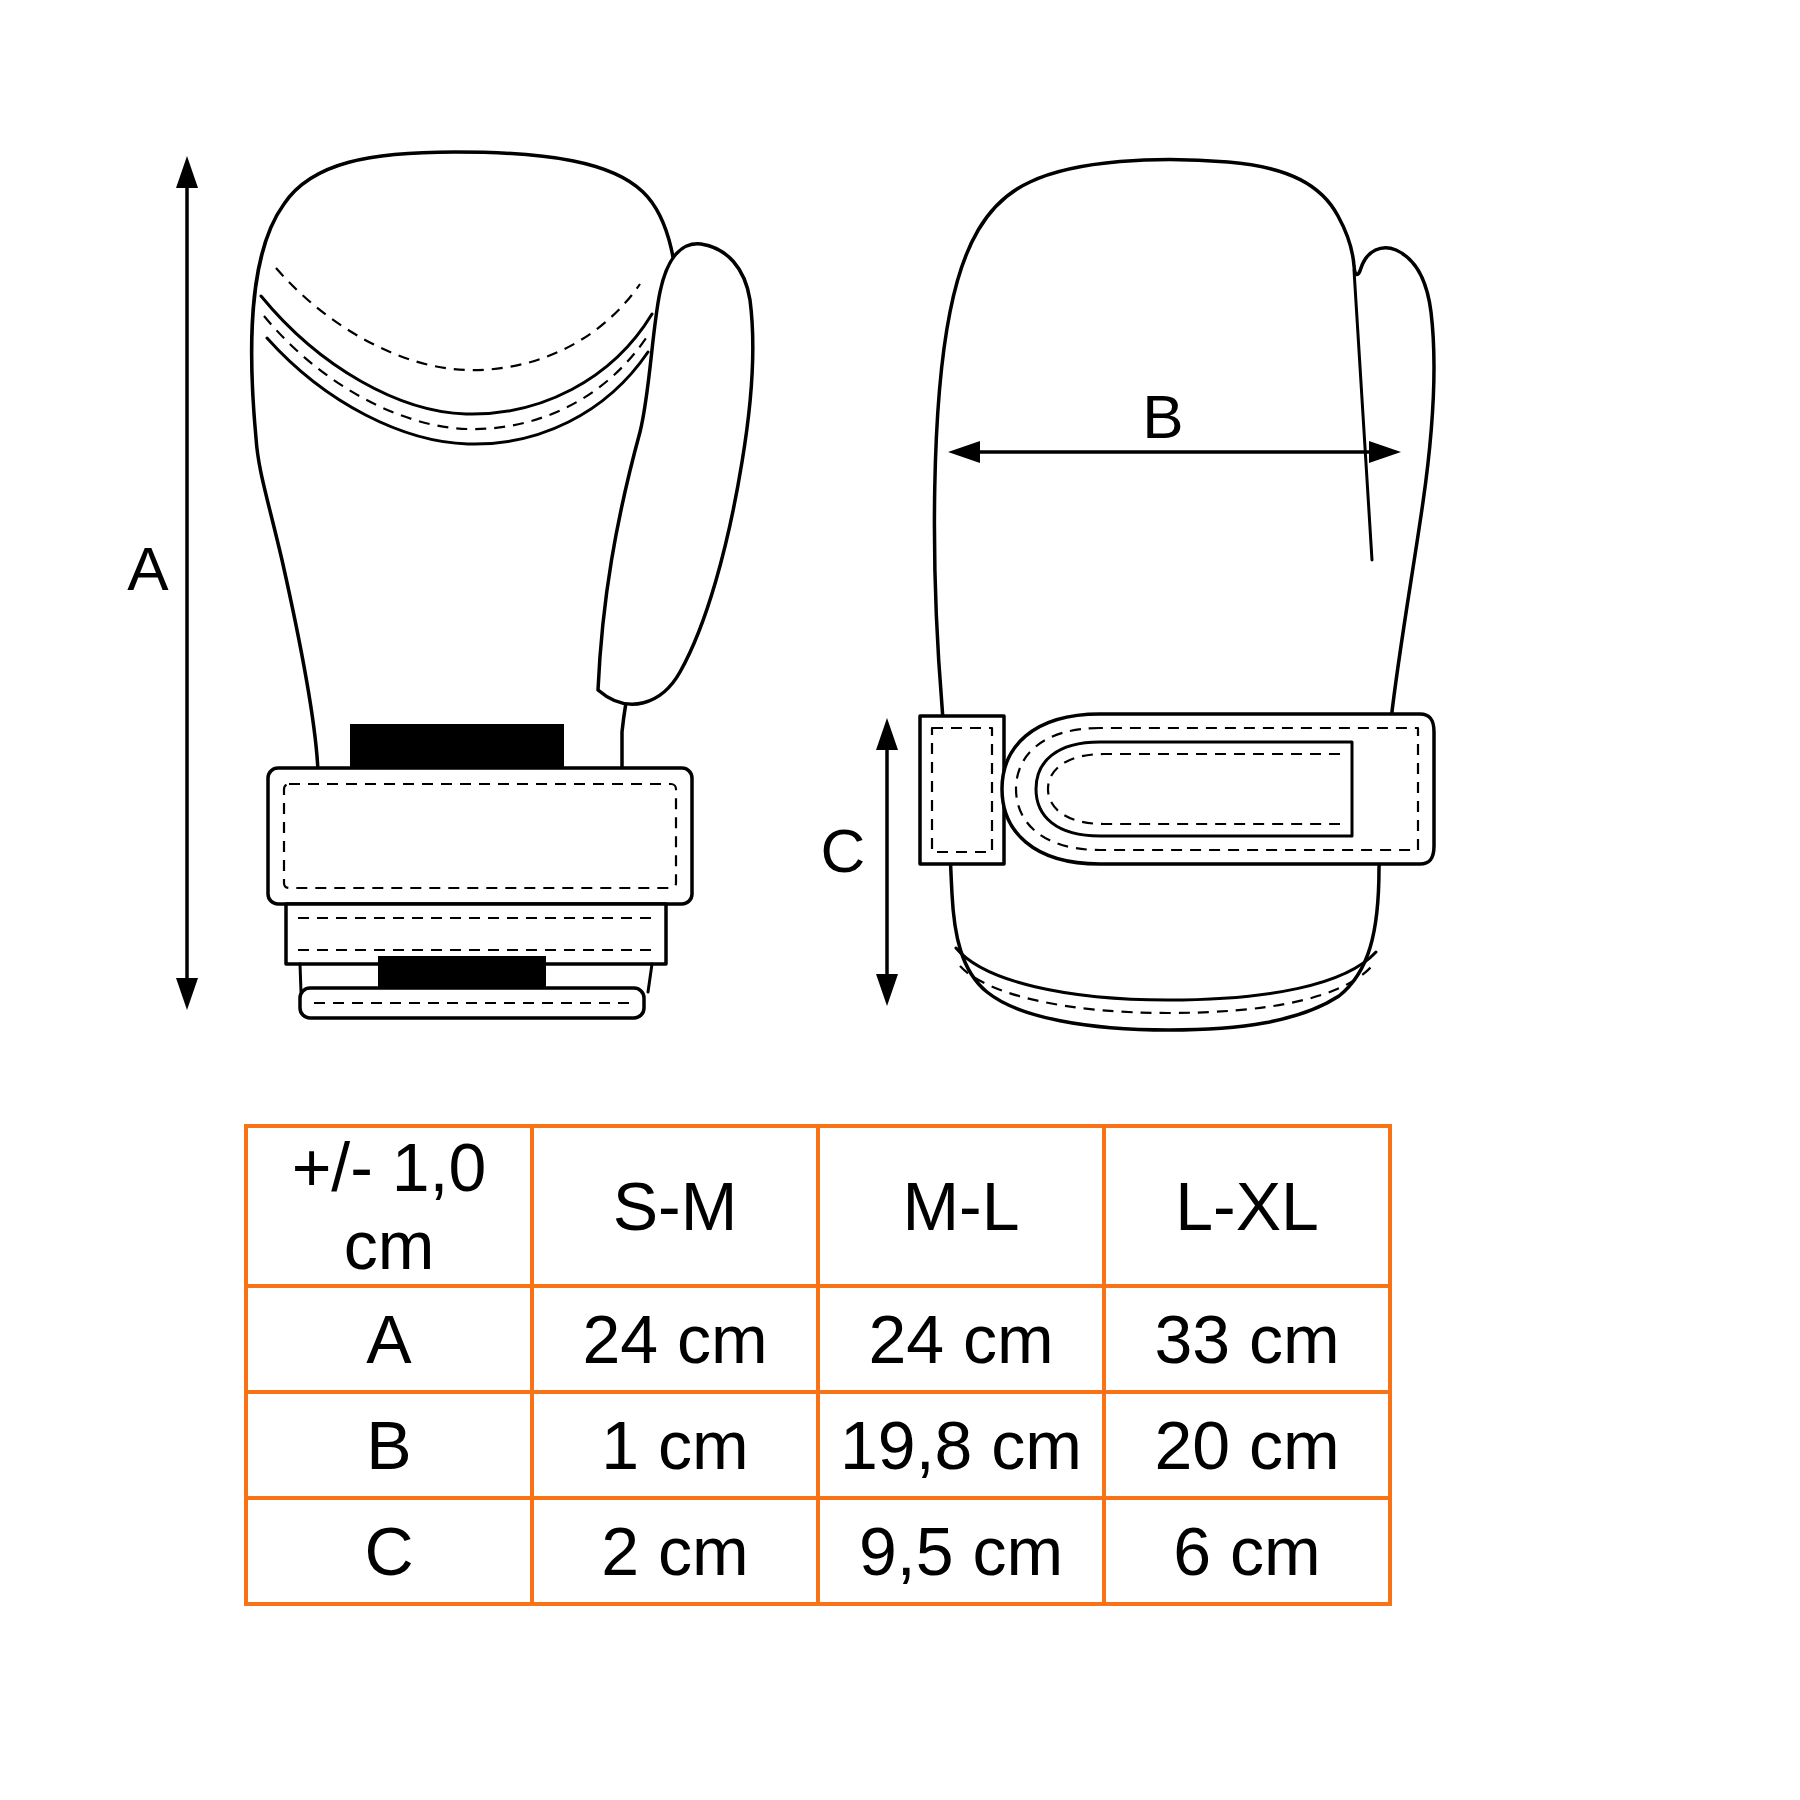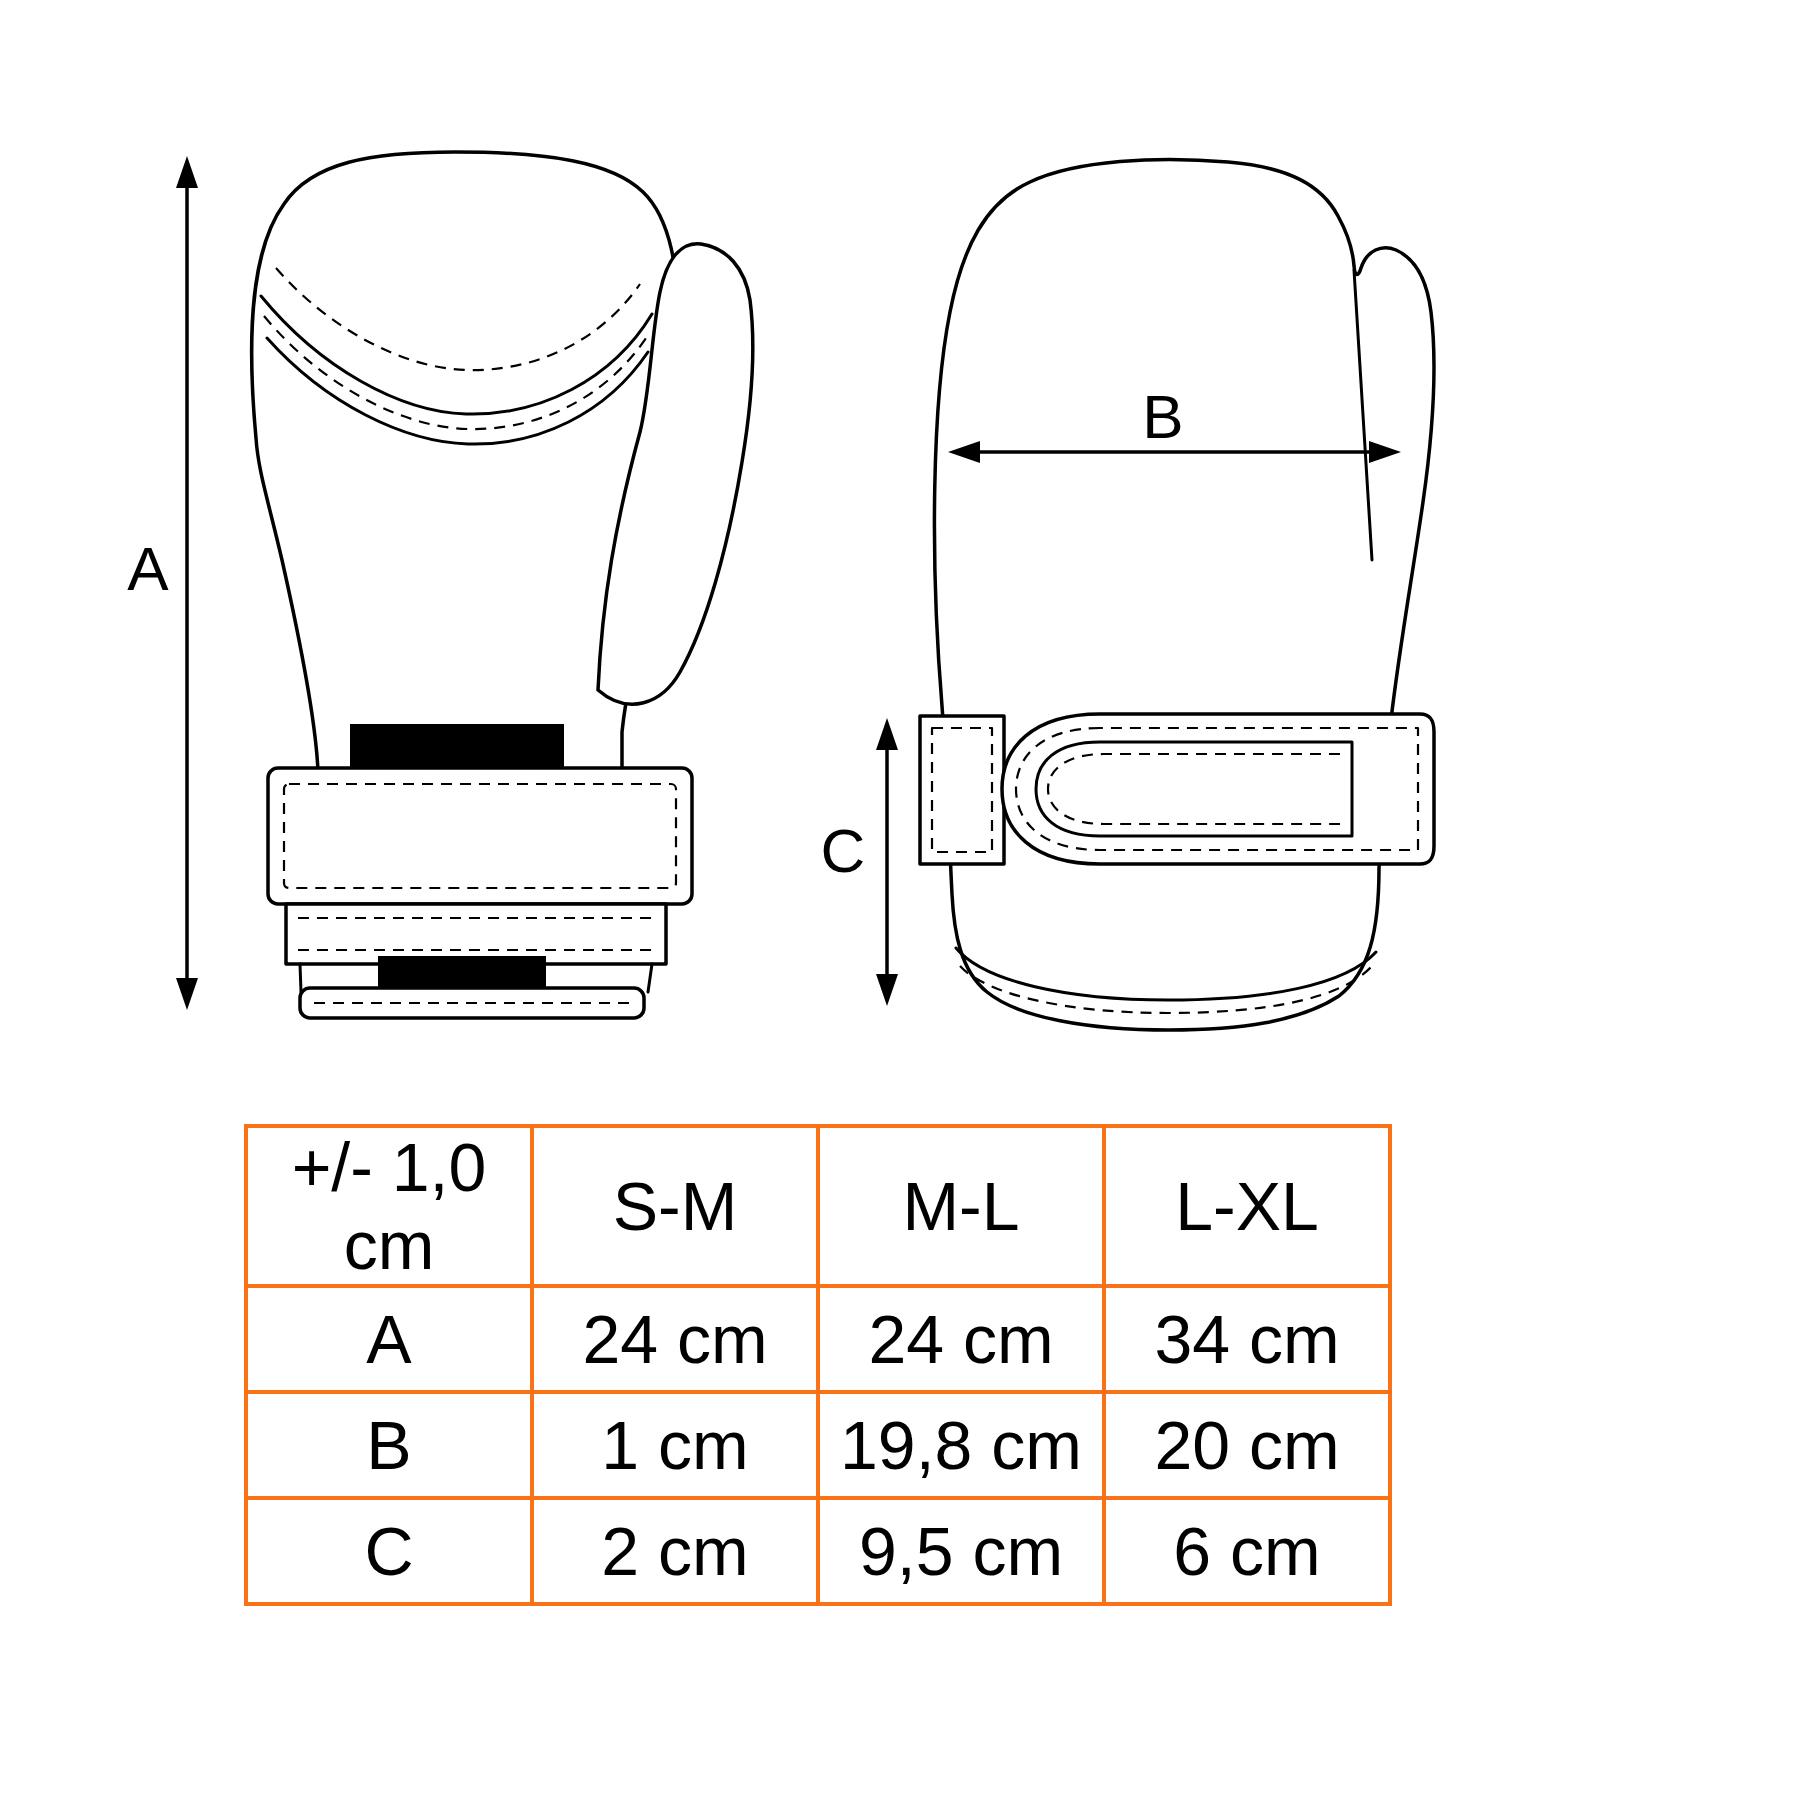--- a/index.html
+++ b/index.html
@@ -184,21 +184,21 @@
           <tr class="hdr">
         <td class="tolerance">+/- 1,0 cm</td>
         <td>S-M</td>
         <td>M-L</td>
         <td>L-XL</td>
       </tr>
       <tr class="datarow">
         <td>A</td>
         <td>24 cm</td>
         <td>24 cm</td>
-        <td>34 cm</td>
+        <td>33 cm</td>
       </tr>
       <tr class="datarow">
         <td>B</td>
         <td>1 cm</td>
         <td>19,8 cm</td>
         <td>20 cm</td>
       </tr>
       <tr class="datarow">
         <td>C</td>
         <td>2 cm</td>

